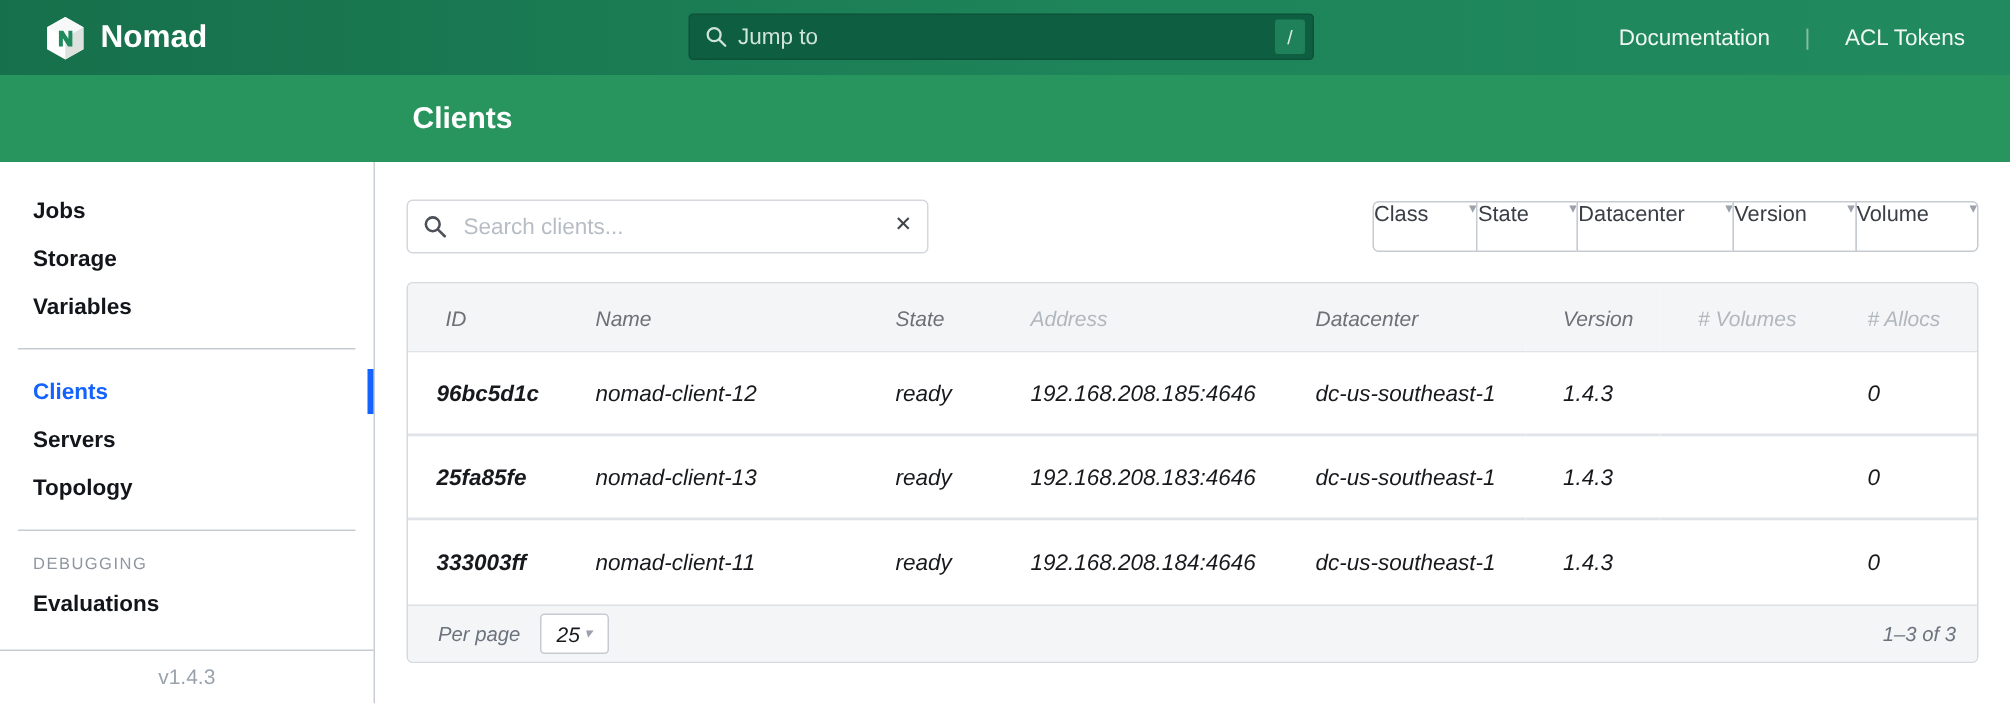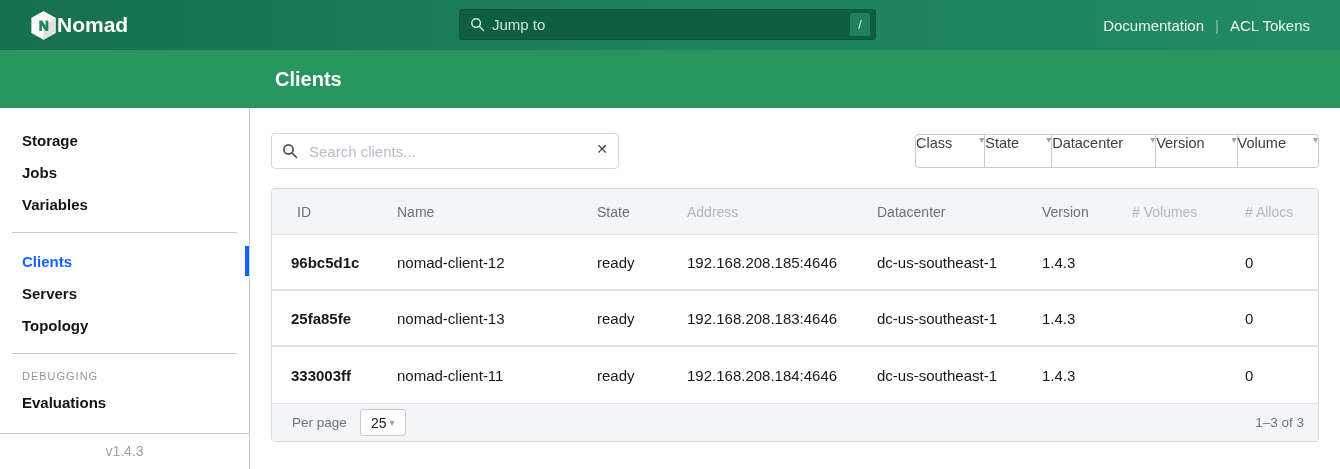--- a/index.html
+++ b/index.html
@@ -2,32 +2,32 @@
 <html><head>
 <meta charset="utf-8">
 <style>
   * { margin:0; padding:0; box-sizing:border-box; }
   html,body { width:1340px; height:469px; overflow:hidden; }
   body { font-family:"Liberation Sans", sans-serif; background:#fff; }
 
   
   .topbar { height:50px; background:linear-gradient(90deg,#16704b 0%,#1e845a 55%,#218a5e 100%);
             display:flex; align-items:center; padding:0 30px; position:relative; }
-  .brand { display:flex; align-items:center; color:#fff; font-size:21px; font-weight:700; }
+  .brand { display:flex; align-items:center; gap:10px; color:#fff; font-size:21px; font-weight:700; }
   .logo-svg { width:27px; height:29px; display:block; }
   .jumpto { position:absolute; left:459px; top:9px; width:417px; height:31px;
             background:#0e5e41; border:1px solid #0c5339; border-radius:3px;
             display:flex; align-items:center; padding:0 5px 0 10px; }
   .jumpto-icon { color:#cfe4da; display:flex; margin-right:7px; }
   .jumpto input { flex:1; background:transparent; border:none; outline:none;
                   color:#e6f2ec; font-size:15px; font-family:inherit; }
   .jumpto input::placeholder { color:#cfe4da; }
   .kbd { width:20px; height:23px; background:#1f8159; border-radius:2px; color:#d9ebe2;
          font-size:13px; display:flex; align-items:center; justify-content:center; }
-  .top-links { margin-left:auto; display:flex; align-items:center; gap:11px;
+  .top-links { margin-left:auto; display:flex; align-items:center; gap:23px;
                color:rgba(255,255,255,.93); font-size:15px; }
   .top-link { cursor:pointer; }
   .top-sep { color:rgba(255,255,255,.45); }
 
   
   .subheader { height:58px; background:#28955e; display:flex; align-items:center; padding-left:275px; }
   .page-title { color:#fff; font-size:20px; font-weight:700; }
 
   
   .layout { display:flex; height:361px; }
@@ -60,21 +60,21 @@
 
   .filter-group { display:flex; height:34px; margin-top:1px; }
   .filter-btn { display:flex; align-items:flex-start; justify-content:center; gap:27px; background:#fff;
                 border:1px solid #c6cbd1; margin-left:-1px; font-size:14.5px; color:#3a3e45;
                 padding:0 0; cursor:pointer; font-family:inherit; }
   .filter-btn:first-child { border-radius:4px 0 0 4px; margin-left:0; }
   .filter-btn:last-child { border-radius:0 4px 4px 0; }
   .caret { font-size:10px; color:#9ba2ab; line-height:1; }
 
   
-  .table-wrap { border:1px solid #d6d9dd; border-radius:4px; overflow:hidden; background:#fff; }
+  .table-wrap { border:1px solid #d6d9dd; border-radius:4px; overflow:hidden; background:#fff;font-style:italic; }
   table { width:100%; border-collapse:separate; border-spacing:0; table-layout:fixed; }
   thead th { height:46px; background:#f4f5f6; text-align:left; padding:0 0 0 25px;
              font-size:14px; font-weight:400; color:#6b7177; border-bottom:1px solid #dfe3e7; cursor:pointer; }
   thead th.muted { color:#b1b7be; cursor:default; }
   tbody td { height:56px; padding-left:25px; font-size:15px; color:#17191d; background:#fff;
              border-bottom:2px solid #e0e4e9; }
   tbody tr:last-child td { border-bottom:none; }
   tbody tr { cursor:pointer; }
   td.id-cell { font-weight:700; padding-left:19px; }
 
@@ -118,22 +118,22 @@
   </div>
 </div>
 
 <div class="subheader">
   <span class="page-title">Clients</span>
 </div>
 
 <div class="layout">
 
   <div class="sidebar">
+    <div class="nav-item">Jobs</div>
     <div class="nav-item">Storage</div>
-    <div class="nav-item">Jobs</div>
     <div class="nav-item">Variables</div>
 
     <div class="side-divider"></div>
     <div class="nav-item active">Clients</div>
     <div class="nav-item">Servers</div>
     <div class="nav-item">Topology</div>
 
     <div class="side-divider"></div>
     <div class="section-label">DEBUGGING</div>
     <div class="nav-item">Evaluations</div>

